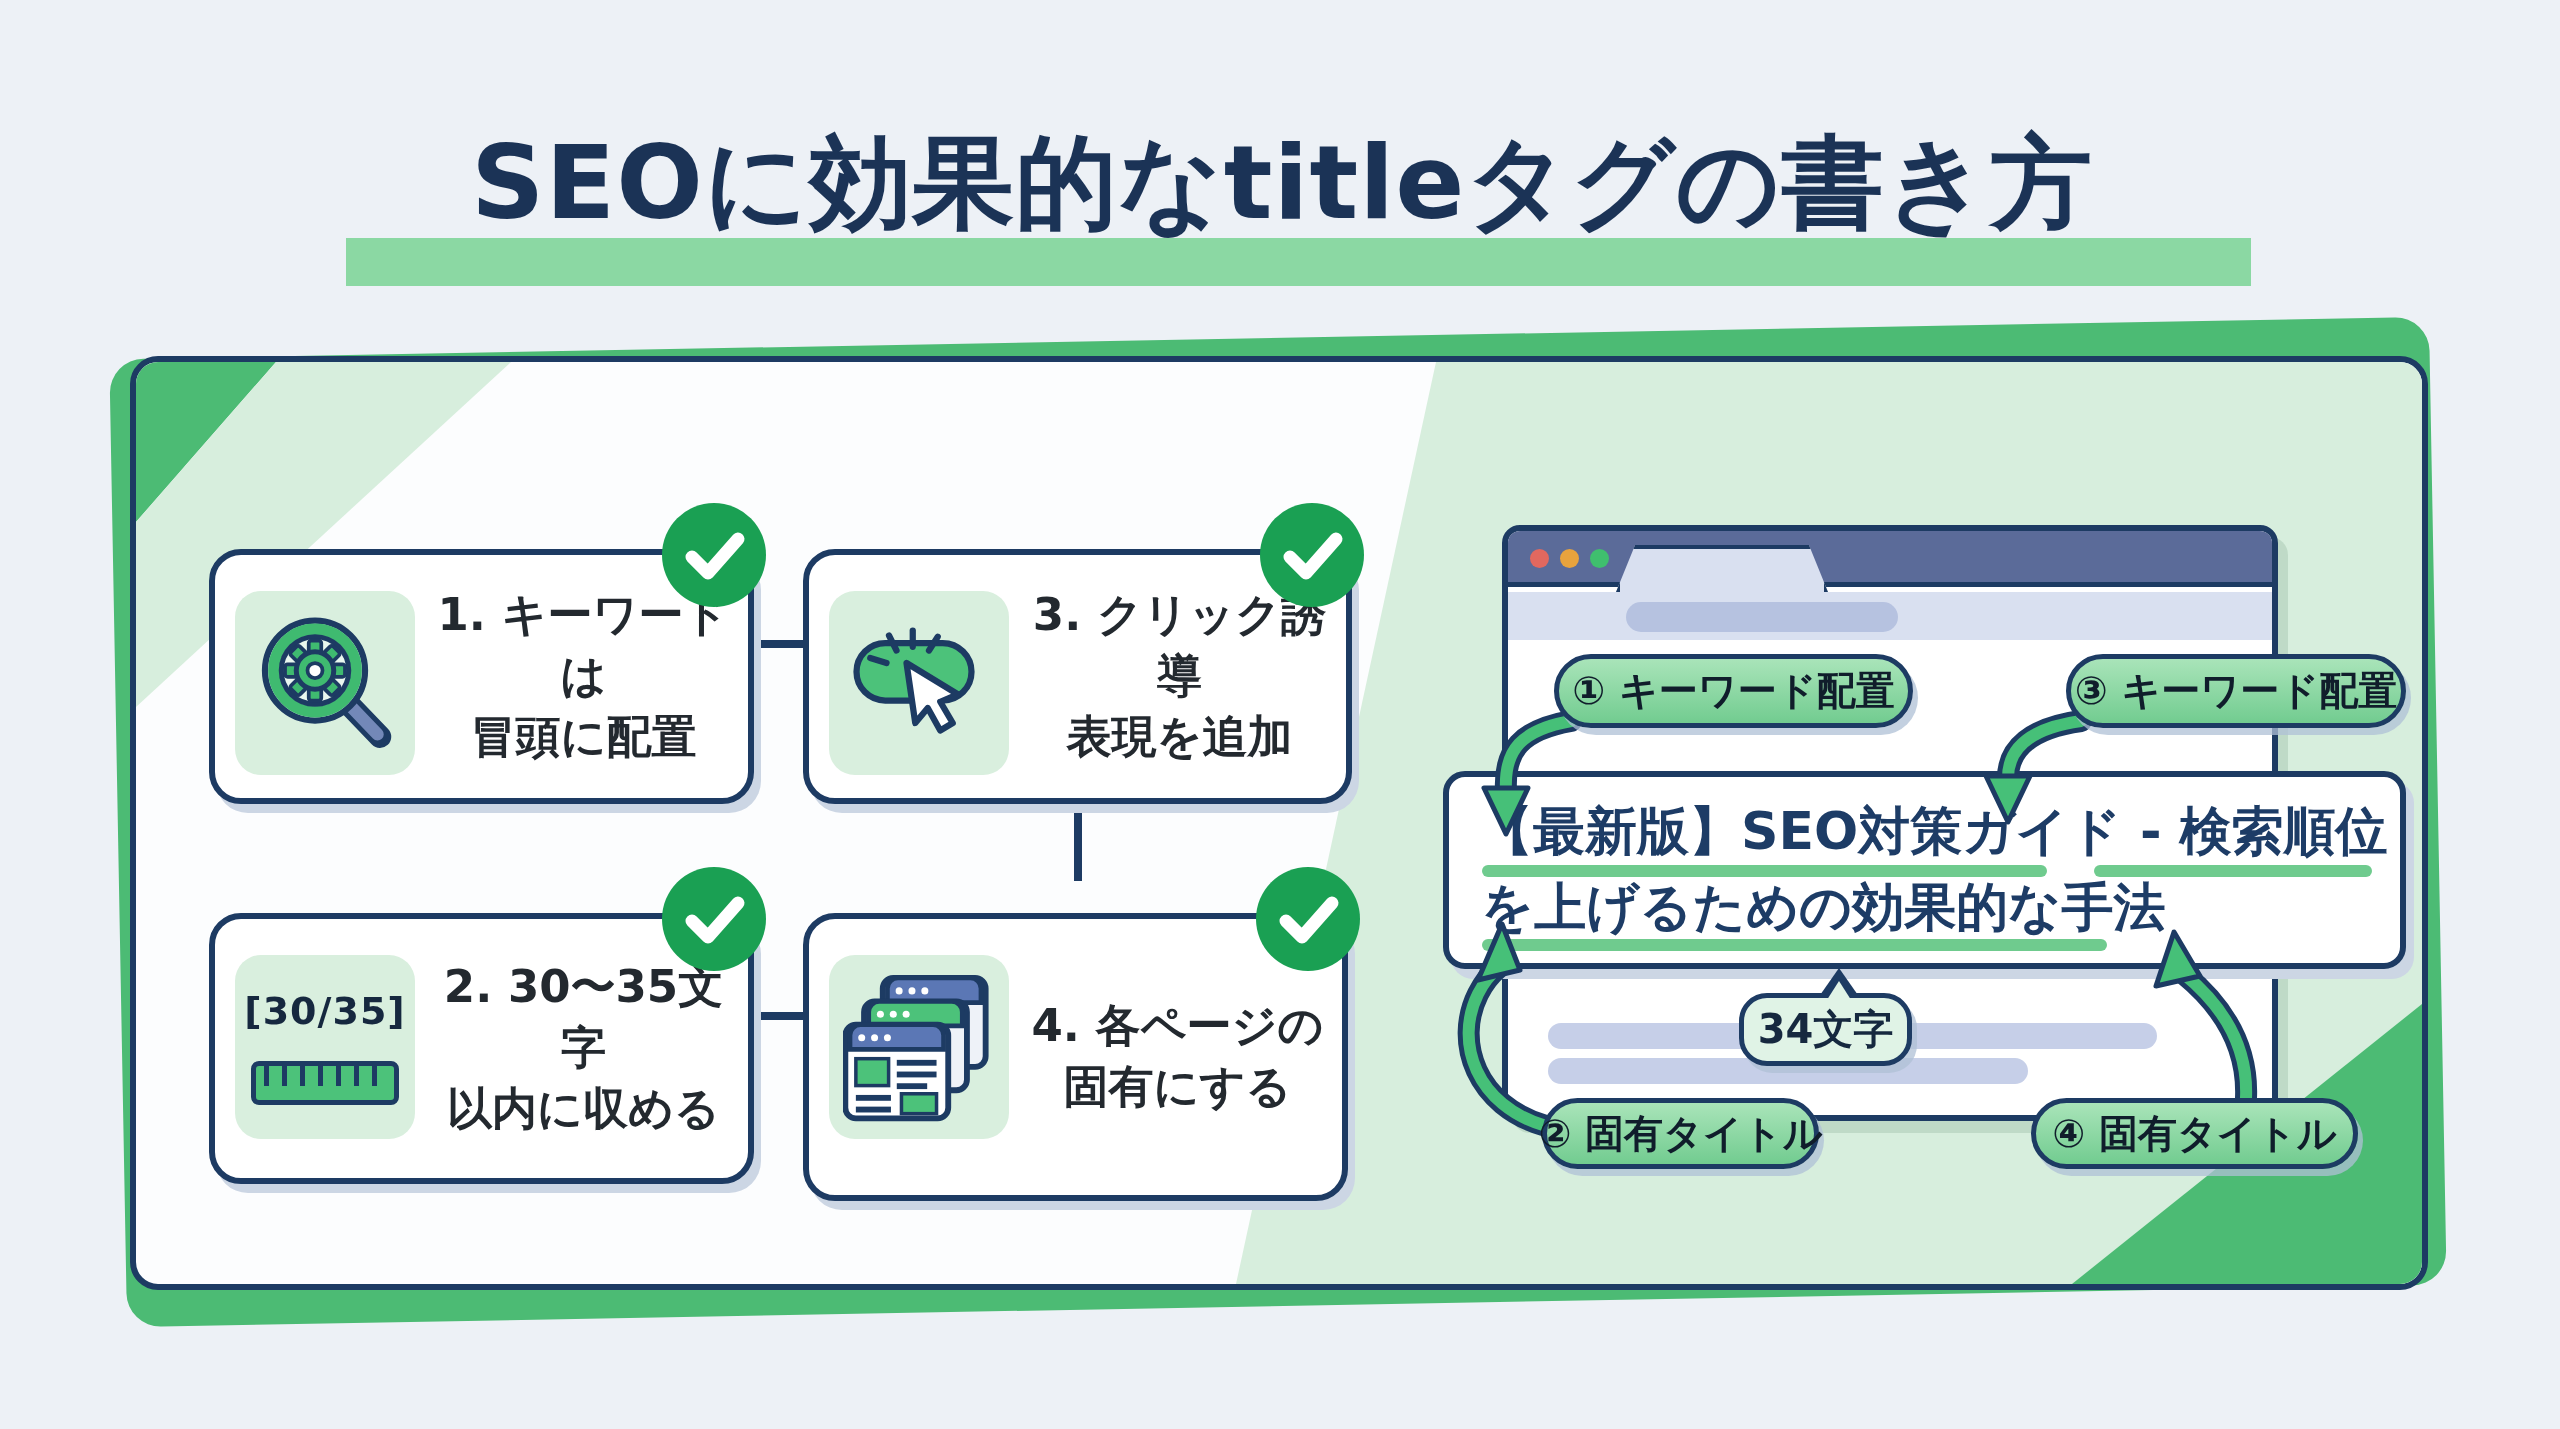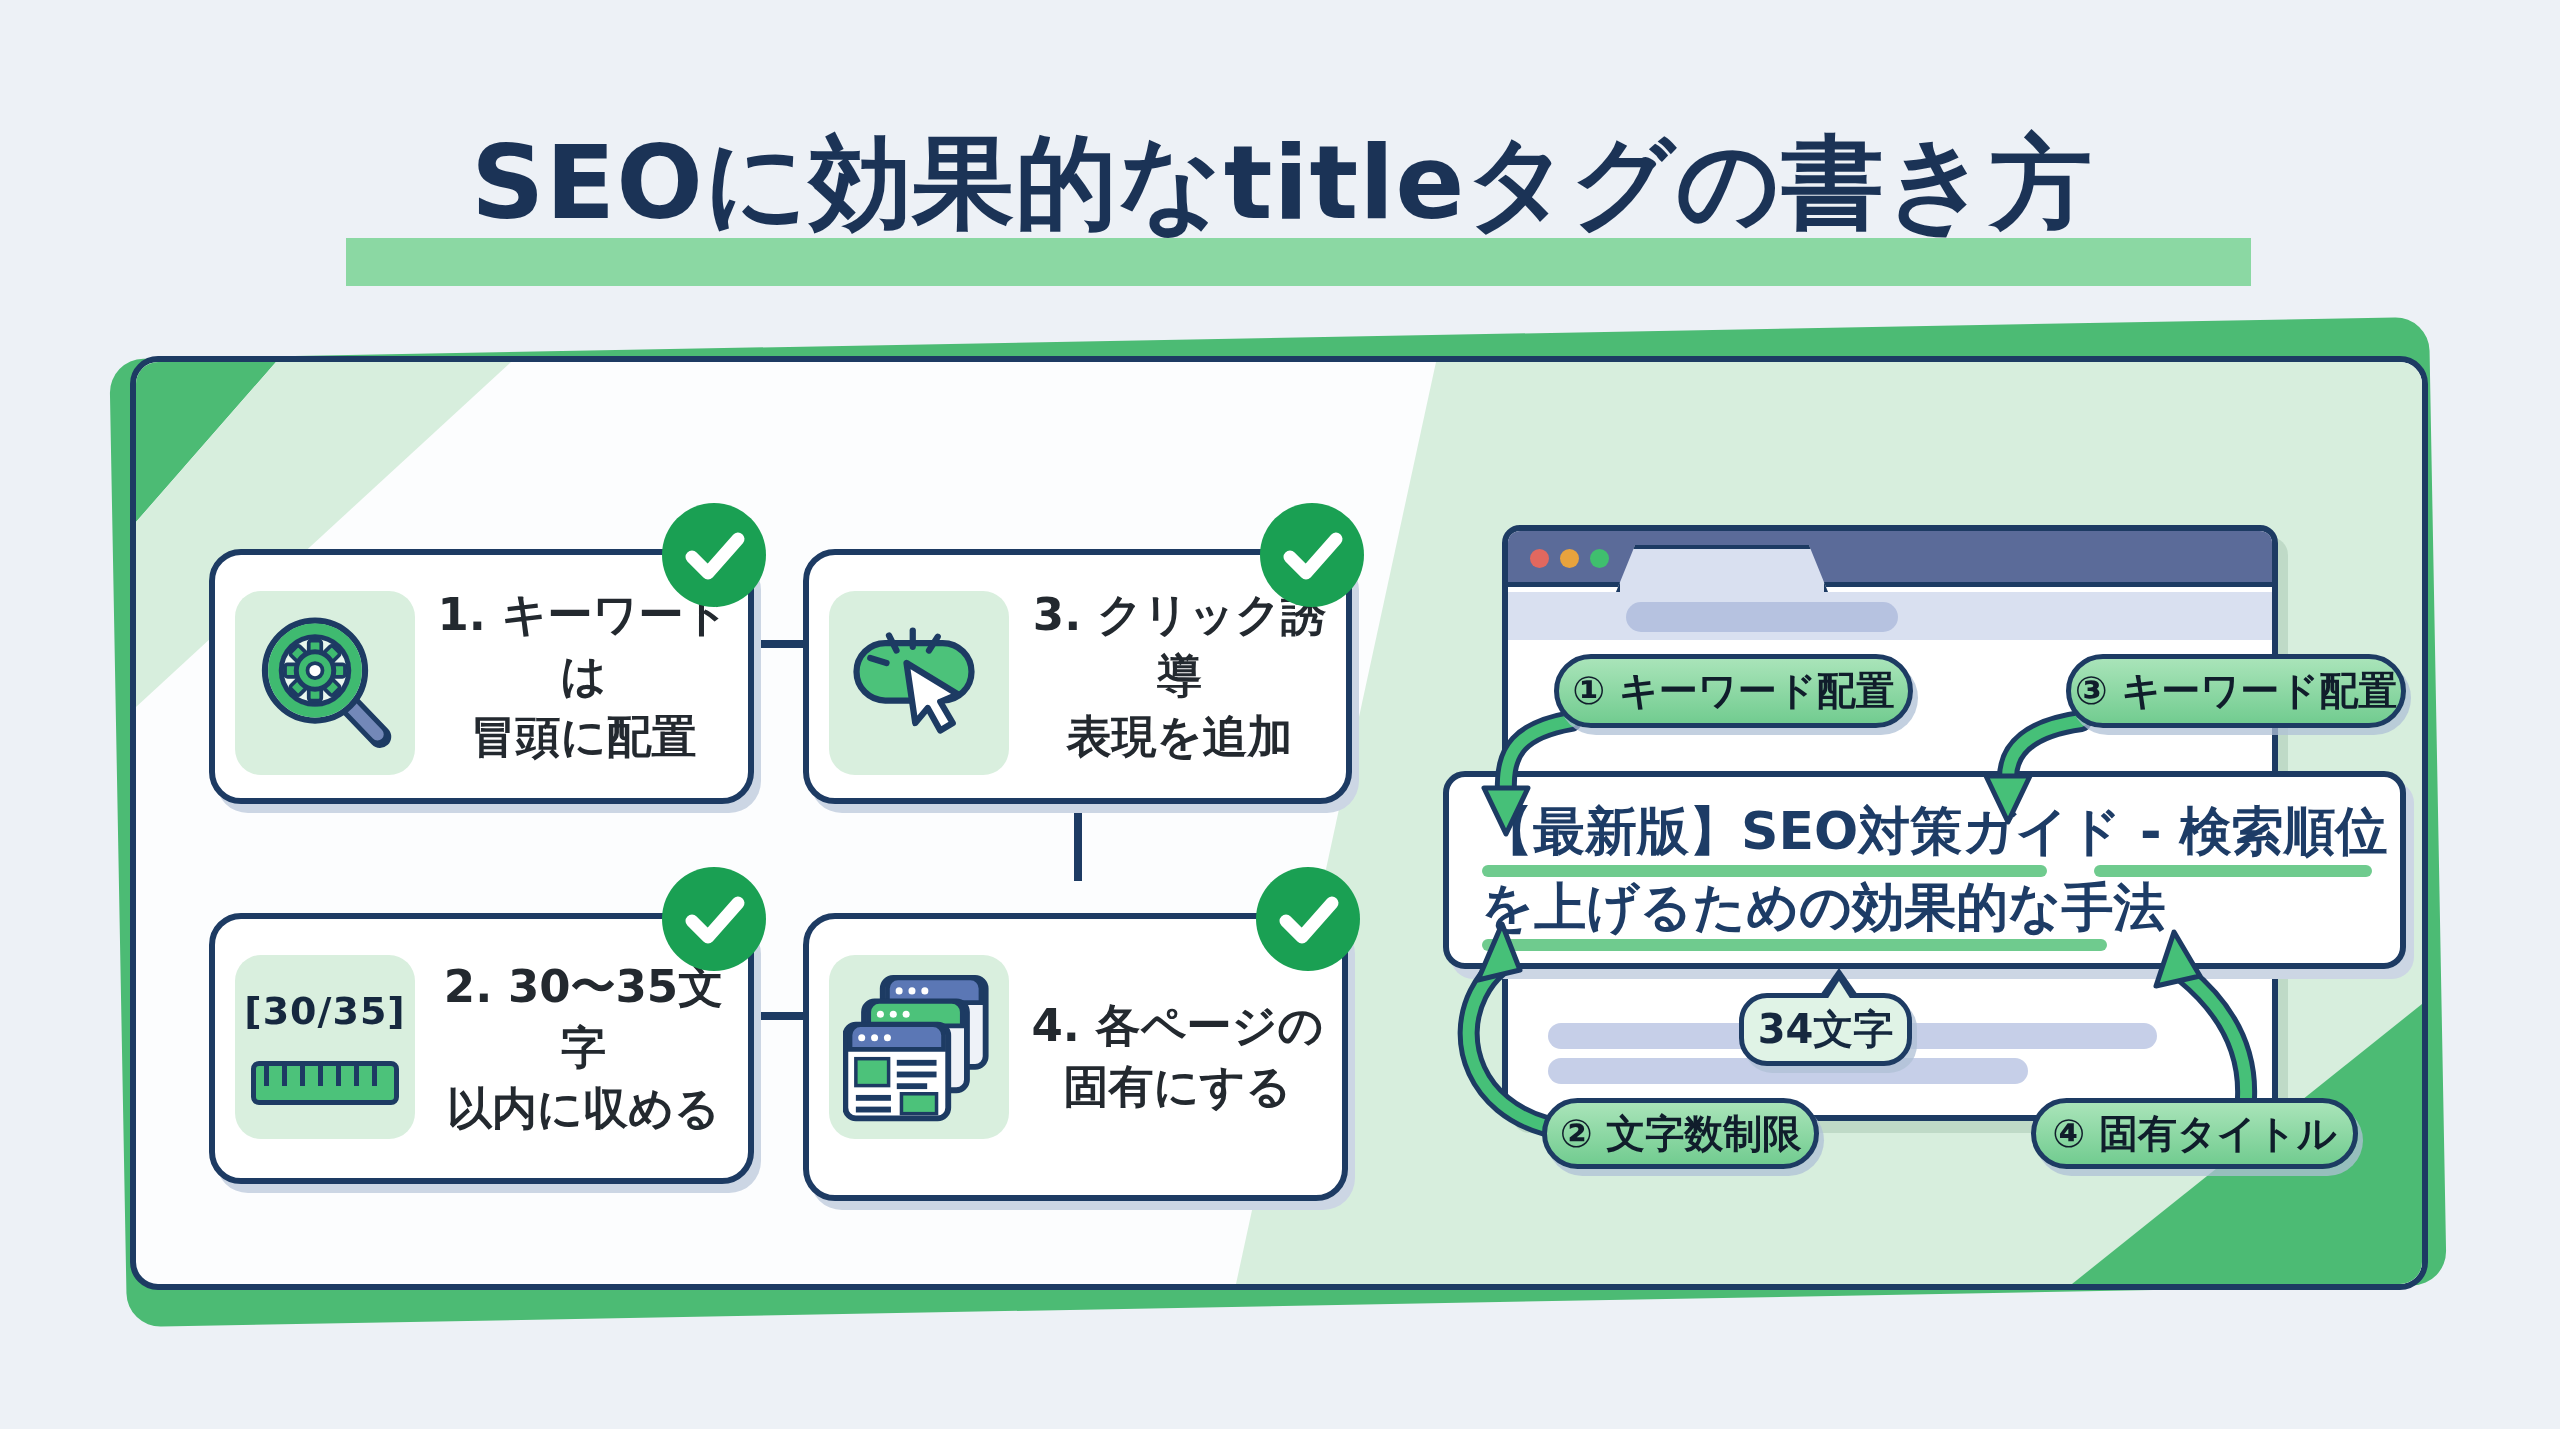--- a/index.html
+++ b/index.html
@@ -268,21 +268,21 @@
         <polygon points="62,338 104,328 86,282" fill="#46c078" stroke="#1d3b63" stroke-width="5" stroke-linejoin="round"></polygon>
 
         <path d="M830,456 C832,410 812,368 768,332" stroke="#1d3b63" stroke-width="22"></path>
         <path d="M830,456 C832,410 812,368 768,332" stroke="#46c078" stroke-width="12"></path>
         <polygon points="740,344 784,334 758,290" fill="#46c078" stroke="#1d3b63" stroke-width="5" stroke-linejoin="round"></polygon>
       </g>
     </svg>
 
     <div class="pill" style="left:1418px;top:292px;width:359px;height:74px;">① キーワード配置</div>
     <div class="pill" style="left:1930px;top:292px;width:340px;height:74px;">③ キーワード配置</div>
-    <div class="pill" style="left:1406px;top:736px;width:277px;height:71px;">② 文字数制限</div>
+    <div class="pill" style="left:1406px;top:736px;width:277px;height:71px;">② 固有タイトル</div>
     <div class="pill" style="left:1895px;top:736px;width:327px;height:71px;">④ 固有タイトル</div>
 
     <div class="bubble">
       <div class="ptr-o"></div>
       <div class="ptr-i"></div>
       <span>34文字</span>
     </div>
 
   </div>
 </div>

